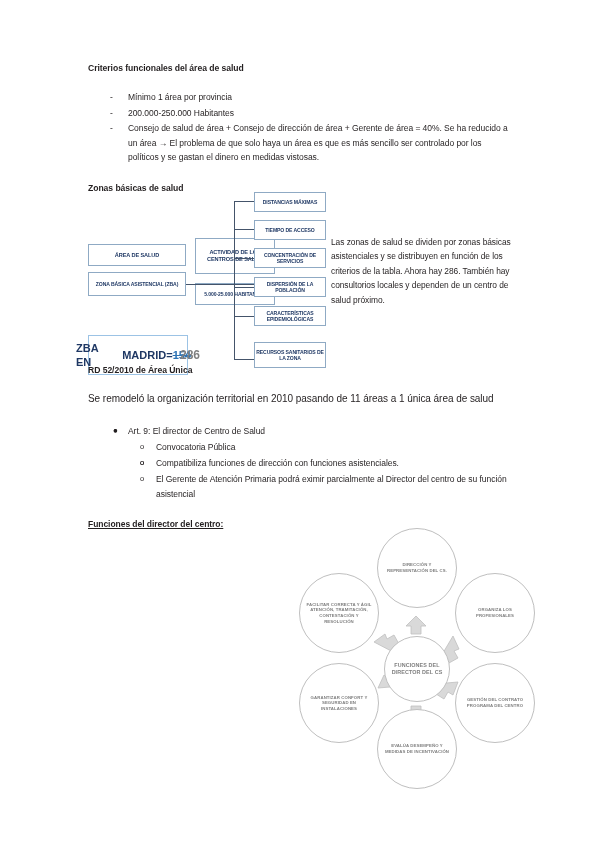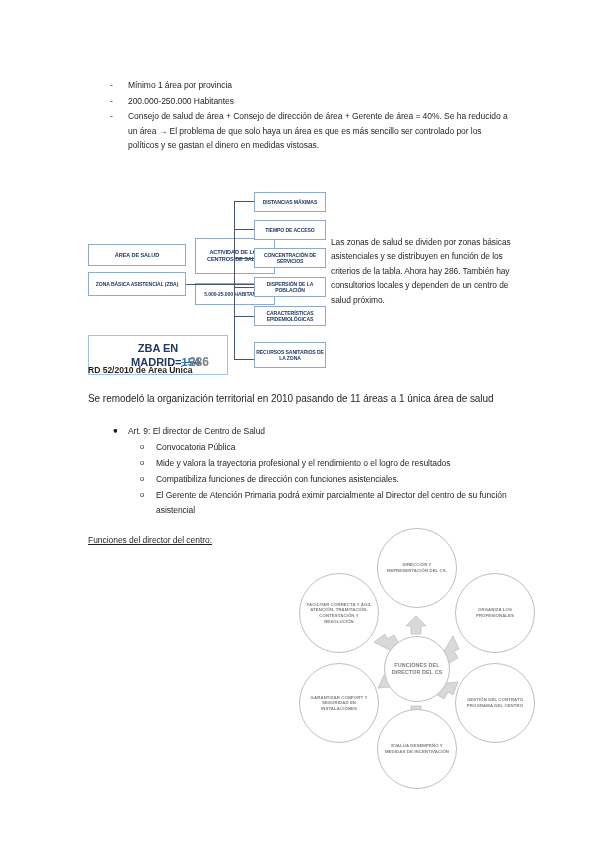--- a/index.html
+++ b/index.html
@@ -24,38 +24,38 @@
   .dash-list li .mk{position:absolute;left:22px;top:0;}
 
   .bullet-list li{position:relative;padding-left:40px;margin-bottom:1.5px;}
   .bullet-list li .mk{position:absolute;left:25px;top:-0.5px;font-size:8px;}
 
   .sub-list{margin-top:1.5px;}
   .sub-list li{position:relative;padding-left:68px;margin-bottom:1.5px;}
   .sub-list li .mk{position:absolute;left:52px;top:0px;font-size:7.5px;}
 
   .para{font-size:10px;line-height:14.6px;letter-spacing:-0.05px;margin:0;}
-  .underline-h{font-size:8.5px;text-decoration:underline;letter-spacing:-0.05px;}
+  .underline-h{font-size:8.5px;text-decoration:underline;letter-spacing:-0.05px;font-weight:bold;}
 
   
   .flow{position:absolute;left:88px;top:190px;width:424px;height:185px;}
   .fbox{
     position:absolute;border:1px solid #8faac4;background:#fff;
     color:#1f3864;font-size:5.1px;line-height:6.4px;font-weight:bold;
     text-align:center;display:flex;align-items:center;justify-content:center;
     letter-spacing:-0.1px;box-sizing:border-box;padding:1px;
   }
   .fbox.big{font-size:5.6px;line-height:7px;color:#1f3864;}
   .vline{position:absolute;background:#44546a;width:1px;}
   .hline{position:absolute;background:#44546a;height:1px;}
 
   .zba{
-    position:absolute;left:0px;top:145px;width:140px;height:40px;
+    position:absolute;left:0px;top:145px;width:100px;height:40px;
     border:1px solid #9cc3e5;background:#fff;box-sizing:border-box;
-    display:flex;flex-direction:column;align-items:center;justify-content:center;
+    display:flex;flex-direction:row;align-items:center;justify-content:center;
     color:#1f3864;font-size:11px;font-weight:bold;line-height:14px;
   }
   .zba .l2{display:flex;align-items:baseline;margin-left:24px;}
   .zba .strike{color:#2e74b5;text-decoration:line-through;}
   .zba .over{color:#7f7f7f;font-size:12px;margin-left:-11px;}
 
   .sidepara{
     position:absolute;left:243px;top:45px;width:182px;
     font-size:8.4px;line-height:14.4px;letter-spacing:-0.05px;color:#231f20;
   }
@@ -73,38 +73,40 @@
     color:#7f7f7f;font-size:5.4px;line-height:7px;border-color:#bfbfbf;
   }
 </style>
 </head>
 <body>
 
 <div class="page">
 
   <div class="content">
 
+    <h2 class="sec">Criterios funcionales del área de salud</h2>
     <div class="gap-a"></div>
 
     <ul class="dash-list">
       <li>
         <span class="mk">-</span>
         <span>Mínimo 1 área por provincia</span>
       </li>
       <li>
         <span class="mk">-</span>
         <span>200.000-250.000 Habitantes</span>
       </li>
       <li>
         <span class="mk">-</span>
         <span>Consejo de salud de área + Consejo de dirección de área + Gerente de área = 40%. Se ha reducido a un área → El problema de que solo haya un área es que es más sencillo ser controlado por los políticos y se gastan el dinero en medidas vistosas.</span>
       </li>
     </ul>
 
     <div class="gap-a"></div>
+    <h2 class="sec">Zonas básicas de salud</h2>
 
   </div>
 
   <div class="flow">
 
     <div class="fbox big" style="left:0px;top:54px;width:98px;height:22px;">ÁREA DE SALUD</div>
 
     <div class="fbox" style="left:0px;top:82px;width:98px;height:24px;">ZONA BÁSICA ASISTENCIAL (ZBA)</div>
 
     <div class="fbox big" style="left:107px;top:48px;width:80px;height:36px;">ACTIVIDAD DE LOS CENTROS DE SALUD</div>
@@ -158,21 +160,20 @@
       </li>
     </ul>
 
     <ul class="bullet-list sub-list">
       <li>
         <span class="mk">o</span>
         <span>Convocatoria Pública</span>
       </li>
       <li>
         <span class="mk">o</span>
-        <span>Mide y valora la trayectoria profesional y el rendimiento o el logro de resultados</span>
       </li>
       <li>
         <span class="mk">o</span>
         <span>Compatibiliza funciones de dirección con funciones asistenciales.</span>
       </li>
       <li>
         <span class="mk">o</span>
         <span>El Gerente de Atención Primaria podrá eximir parcialmente al Director del centro de su función asistencial</span>
       </li>
     </ul>

